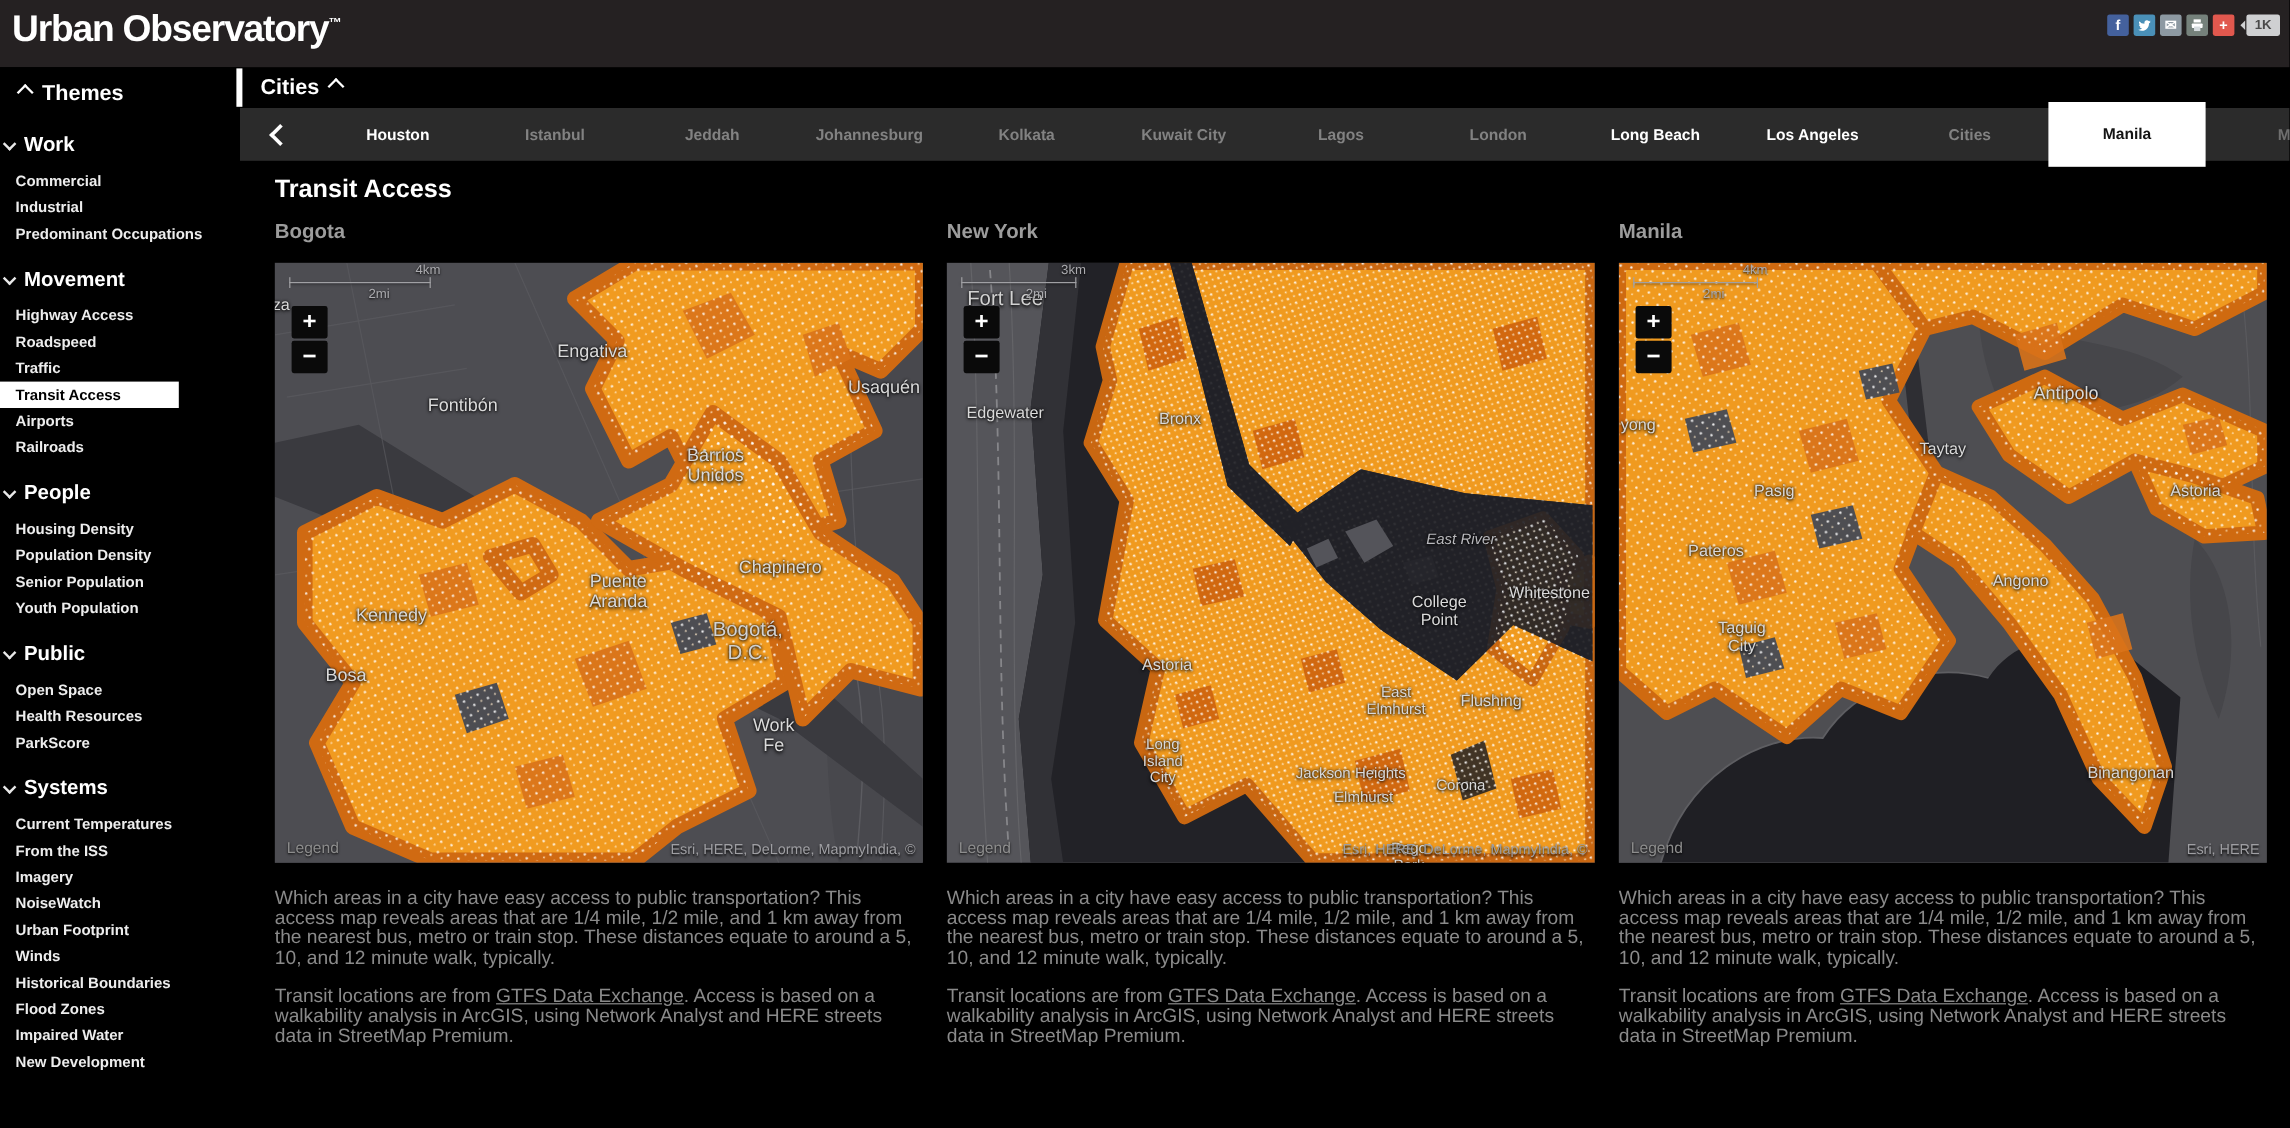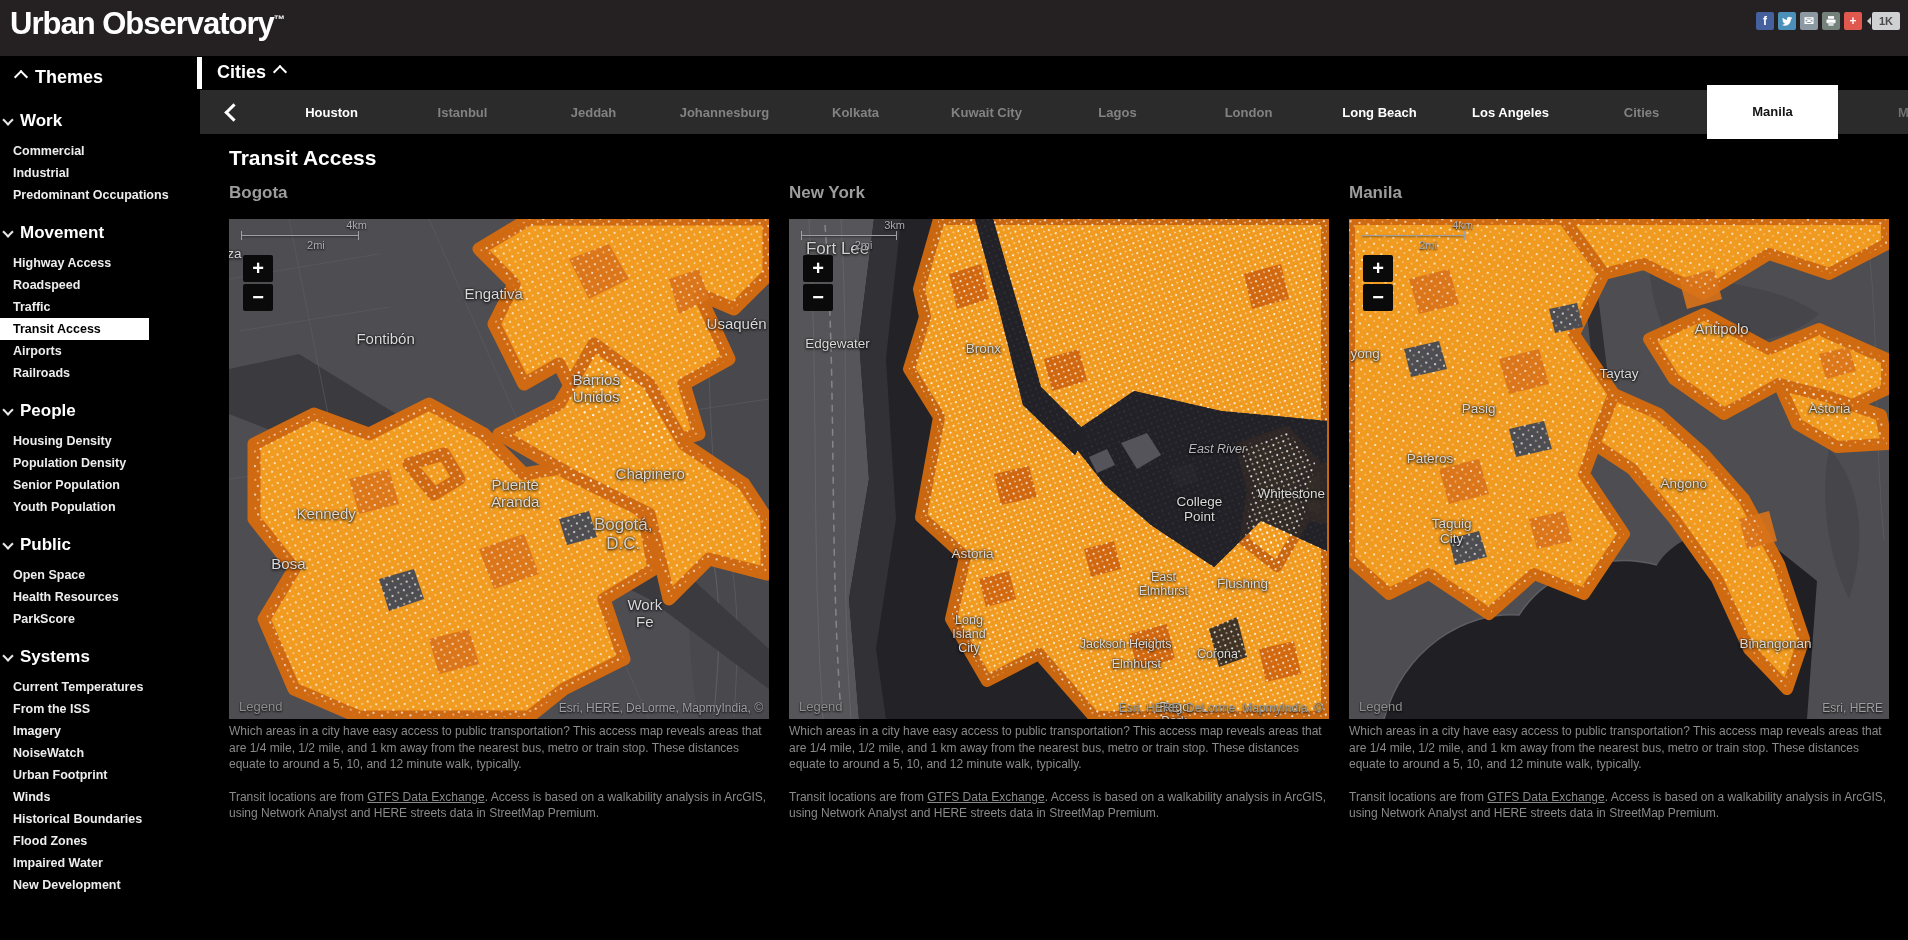--- a/index.html
+++ b/index.html
@@ -57,21 +57,21 @@
   .zoomctl{position:absolute;left:14px;top:36px;width:30px;display:flex;flex-direction:column;gap:2px;}
   .zbtn{height:27px;background:#0a0a0a;color:#fff;font-size:20px;font-weight:bold;display:flex;align-items:center;justify-content:center;border-radius:2px;cursor:pointer;}
   .scalebar{position:absolute;left:12px;top:16px;}
   .sb-line{height:1px;background:#a0a0a4;position:relative;box-shadow:0 1px 2px rgba(0,0,0,.5);}
   .sb-line::before,.sb-line::after{content:"";position:absolute;top:-4px;width:1px;height:9px;background:#a0a0a4;}
   .sb-line::before{left:0;} .sb-line::after{right:0;}
   .km{position:absolute;right:-8px;top:-16px;font-size:11px;color:#ababaf;text-shadow:0 1px 2px #000;}
   .mi{position:absolute;left:56%;top:4px;font-size:11px;color:#ababaf;text-shadow:0 1px 2px #000;}
   .legend-label{position:absolute;left:10px;bottom:5px;color:#8d8d8d;font-size:13px;text-shadow:0 1px 2px #000;cursor:pointer;}
   .attribution{position:absolute;right:6px;bottom:4px;color:#9f9fa3;font-size:12px;text-shadow:0 1px 2px #000;}
-  .desc{margin-top:4px;width:540px;color:#8a8a8a;font-size:12px;line-height:16.5px;}
+  .desc{margin-top:22px;width:540px;color:#8a8a8a;font-size:16px;line-height:16.5px;}
   .desc p{margin:0 0 16px 0;}
   .desc a{color:#8a8a8a;text-decoration:underline;cursor:pointer;}
 </style>
 </head>
 <body>
 
 <div class="topbar">
   <div class="logo"><span>Urban Observatory</span><sup>™</sup></div>
   <div class="share" id="share-bar">
       <div class="sicon" style="background: rgb(68, 97, 157);">f</div>

